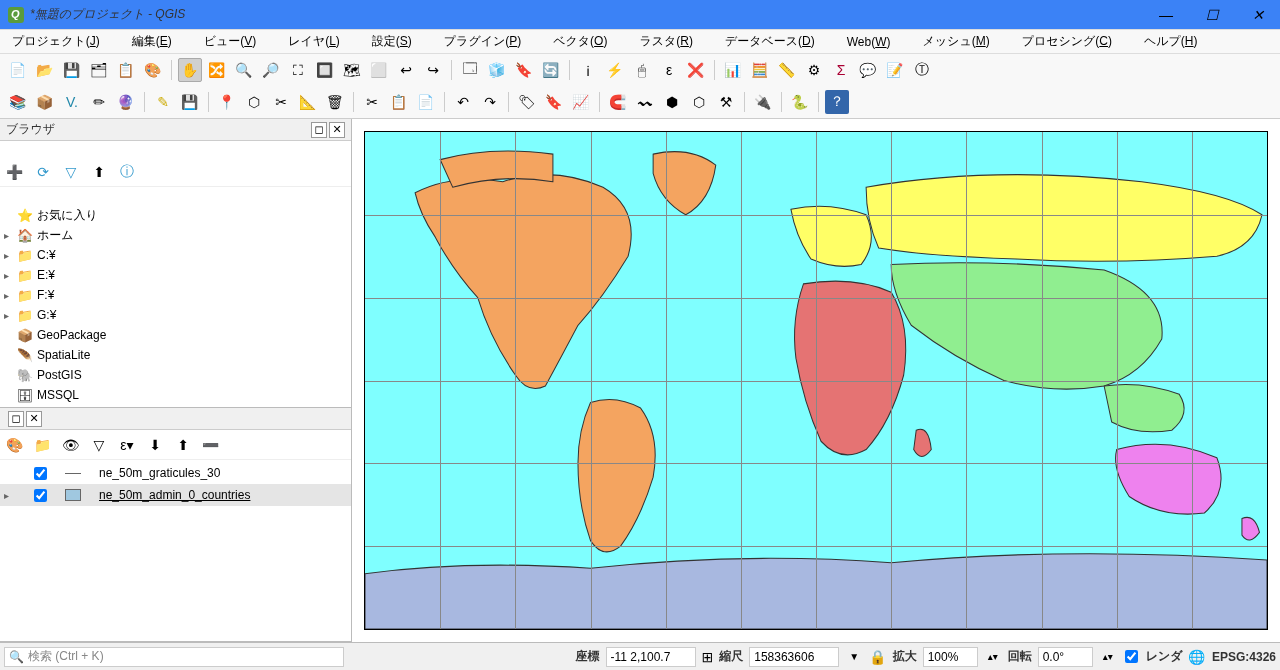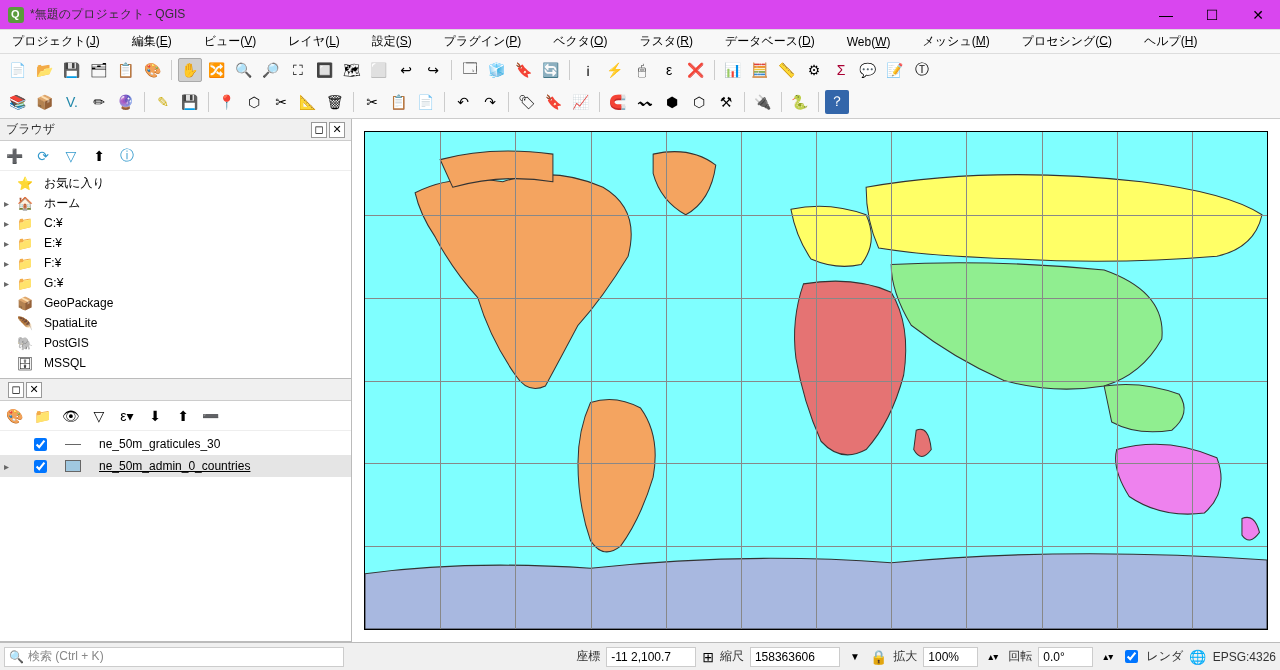--- a/index.html
+++ b/index.html
@@ -1,19 +1,19 @@
 <!DOCTYPE html>
 <html><head>
 <meta charset="utf-8">
 <style>
 * { margin: 0; padding: 0; box-sizing: border-box; font-family: "Segoe UI", Tahoma, sans-serif; font-size: 12px; }
 body { background: #f0f0f0; width: 1280px; height: 670px; overflow: hidden; display: flex; flex-direction: column; }
 
 
-.titlebar { height: 30px; background: #d946ef; display: flex; align-items: center; padding: 0 8px; border-bottom: 1px solid #ddd; }
+.titlebar { height: 30px; background: #3b82f6; display: flex; align-items: center; padding: 0 8px; border-bottom: 1px solid #ddd; font-style: italic; }
 .titlebar .logo { width: 16px; height: 16px; background: #5a9b3c; border-radius: 3px; margin-right: 6px; position: relative; }
 .titlebar .logo::after { content: "Q"; color: #fff; font-weight: bold; font-size: 11px; position: absolute; top: 1px; left: 3px; }
 .titlebar .title { flex: 1; color: #333; }
 .titlebar .winbtns { display: flex; gap: 18px; }
 .titlebar .winbtn { width: 28px; height: 22px; display: flex; align-items: center; justify-content: center; cursor: pointer; font-size: 14px; }
 
 
 .menubar { height: 24px; background: #f8f8f8; display: flex; align-items: center; padding: 0 4px; gap: 16px; border-bottom: 1px solid #ddd; }
 .menubar .menuitem { padding: 3px 8px; cursor: pointer; }
 .menubar u { text-decoration: underline; }
@@ -24,53 +24,53 @@
 .toolbtn { width: 24px; height: 24px; display: flex; align-items: center; justify-content: center; cursor: pointer; border-radius: 2px; font-size: 14px; }
 .toolbtn.active { background: #d0d0d0; border: 1px solid #aaa; }
 .toolsep { width: 1px; height: 20px; background: #ccc; margin: 0 3px; }
 
 
 .main { flex: 1; display: flex; overflow: hidden; }
 
 
 .panels { width: 352px; display: flex; flex-direction: column; background: #fff; border-right: 1px solid #bbb; }
 .panel { display: flex; flex-direction: column; border-bottom: 1px solid #bbb; }
-.panel.browser { flex: 0 0 260px; }
+.panel.browser { flex: 0 0 260px; gap: 16px; }
 .panel.layers { flex: 1; }
 .panel-header { height: 22px; background: #f0f0f0; display: flex; align-items: center; padding: 0 6px; border-bottom: 1px solid #ccc; }
 .panel-header .ptitle { flex: 1; color: #333; }
 .panel-header .pbtn { width: 16px; height: 16px; display: flex; align-items: center; justify-content: center; cursor: pointer; font-size: 11px; margin-left: 2px; border: 1px solid #999; background: #fff; }
 .panel-toolbar { height: 30px; display: flex; align-items: center; padding: 0 4px; gap: 6px; border-bottom: 1px solid #eee; }
 .panel-toolbar .ptbtn { width: 22px; height: 22px; display: flex; align-items: center; justify-content: center; cursor: pointer; font-size: 14px; }
 .panel-body { flex: 1; overflow-y: auto; padding: 2px 0; }
 
 .tree-item { display: flex; align-items: center; height: 20px; padding: 0 4px; cursor: pointer; }
 .tree-item .expander { width: 12px; font-size: 10px; color: #666; }
 .tree-item .ticon { width: 18px; display: flex; justify-content: center; font-size: 13px; }
-.tree-item .tlabel { margin-left: 10px; }
+.tree-item .tlabel { margin-left: 3px; }
 
 .layer-item { display: flex; align-items: center; height: 22px; padding: 0 4px; cursor: pointer; gap: 16px; }
 .layer-item.selected { background: #e5e5e5; }
 .layer-item .expander { width: 12px; font-size: 10px; color: #666; }
 .layer-item input[type=checkbox] { margin: 0 2px; }
 .layer-item .swatch { width: 16px; height: 12px; border: 1px solid #666; }
 .layer-item .lname { margin-left: 2px; }
 .layer-item .lname.under { text-decoration: underline; }
 
 
 .map-area { flex: 1; background: #fff; display: flex; align-items: center; justify-content: center; padding: 12px; }
 .map-canvas { width: 100%; height: 100%; background: #7fffff; border: 1px solid #000; position: relative; overflow: hidden; }
 .grid-v, .grid-h { position: absolute; background: #888; }
 .grid-v { width: 1px; top: 0; bottom: 0; }
 .grid-h { height: 1px; left: 0; right: 0; }
 
 
 .statusbar { height: 28px; background: #f0f0f0; border-top: 1px solid #bbb; display: flex; align-items: center; padding: 0 4px; gap: 6px; }
 .statusbar .search { width: 340px; height: 20px; border: 1px solid #ccc; padding: 0 4px; display: flex; align-items: center; gap: 4px; color: #888; background: #fff; }
-.statusbar .slabel { color: #333; }
+.statusbar .slabel { color: #333; font-weight: bold; }
 .statusbar .sfield { height: 20px; border: 1px solid #ccc; background: #fff; padding: 0 4px; display: flex; align-items: center; }
 .statusbar .sbtn { width: 18px; cursor: pointer; display: flex; justify-content: center; font-size: 10px; }
 .statusbar input[type=checkbox] { margin: 0 2px; }
 .status-icon { font-size: 14px; cursor: pointer; }
 
 svg.worldmap { position:absolute; top:0; left:0; width:100%; height:100%; }
 </style>
 </head>
 <body>
 

